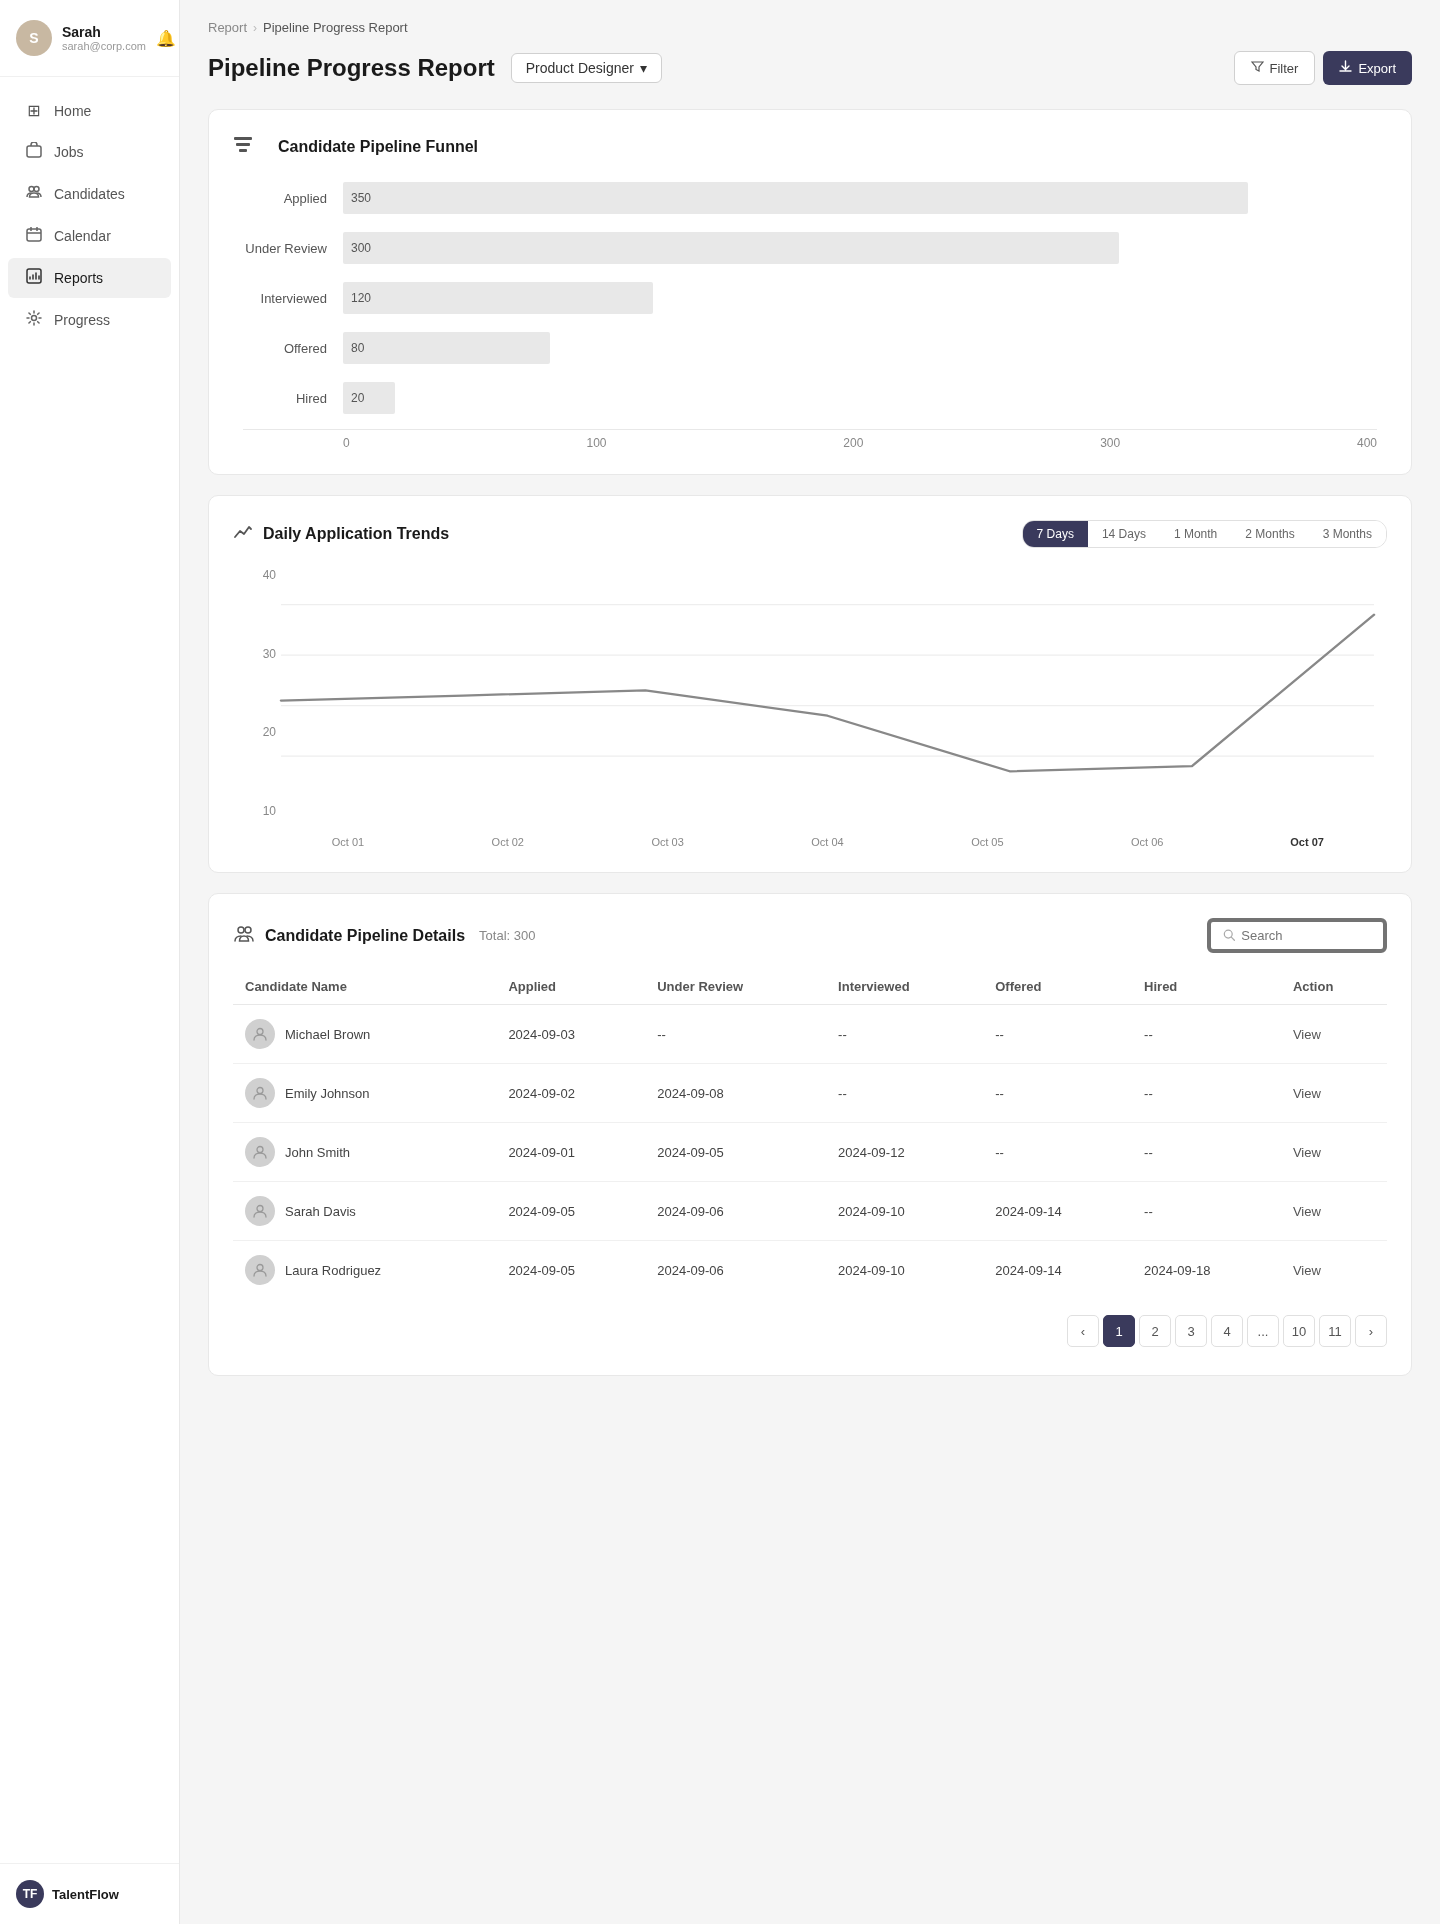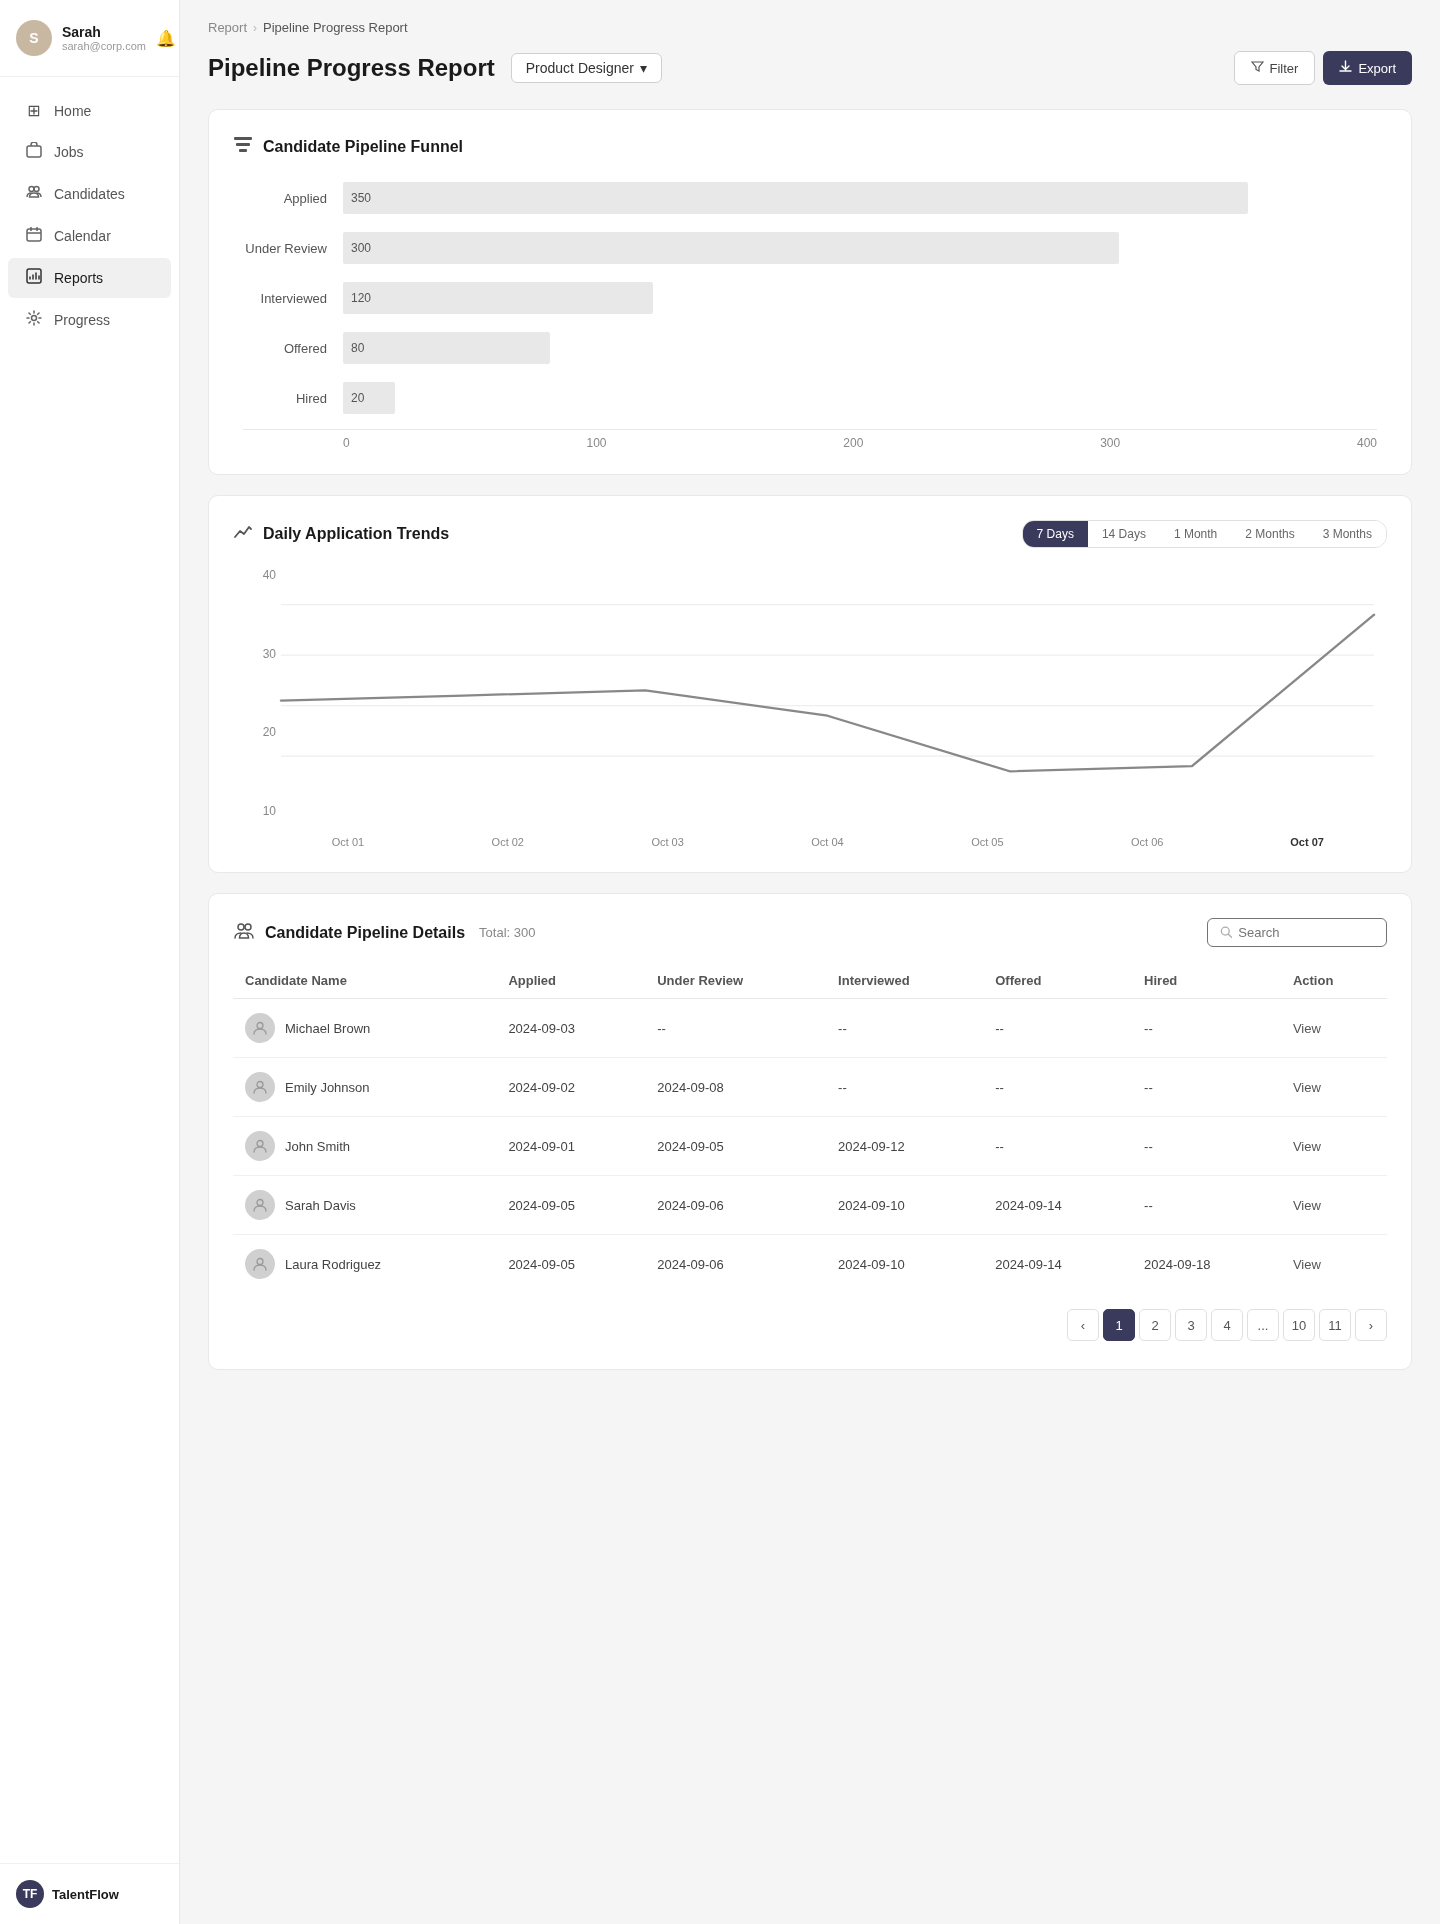--- a/index.html
+++ b/index.html
@@ -116,21 +116,21 @@
 
     
     .card {
       background: #fff;
       border-radius: 10px;
       border: 1px solid #e8e8e8;
       padding: 24px;
       margin-bottom: 20px;
     }
     .card-header {
-      display: flex; align-items: center; gap: 10px;
+      display: flex; align-items: center; gap: 25px;
       margin-bottom: 20px;
     }
     .card-icon { font-size: 20px; color: #555; }
     .card-title { font-size: 16px; font-weight: 600; color: #1a1a1a; }
 
     
     .funnel-container { padding: 0 10px; }
     .funnel-row {
       display: flex; align-items: center;
       margin-bottom: 12px;
@@ -204,21 +204,21 @@
       display: flex; align-items: center; justify-content: space-between;
       margin-bottom: 16px;
     }
     .table-title-group { display: flex; align-items: center; gap: 10px; }
     .total-badge {
       font-size: 13px; color: #888;
       margin-left: 4px;
     }
     .search-input-wrap {
       display: flex; align-items: flex-start; gap: 6px;
-      border: 1px solid #737373;
+      border: 4px solid #737373;
       border-radius: 6px;
       padding: 6px 12px;
       background: #fff;
       width: 180px;
     }
     .search-input {
       border: none; outline: none;
       font-size: 13px; color: #999;
       background: transparent;
       width: 100%;

